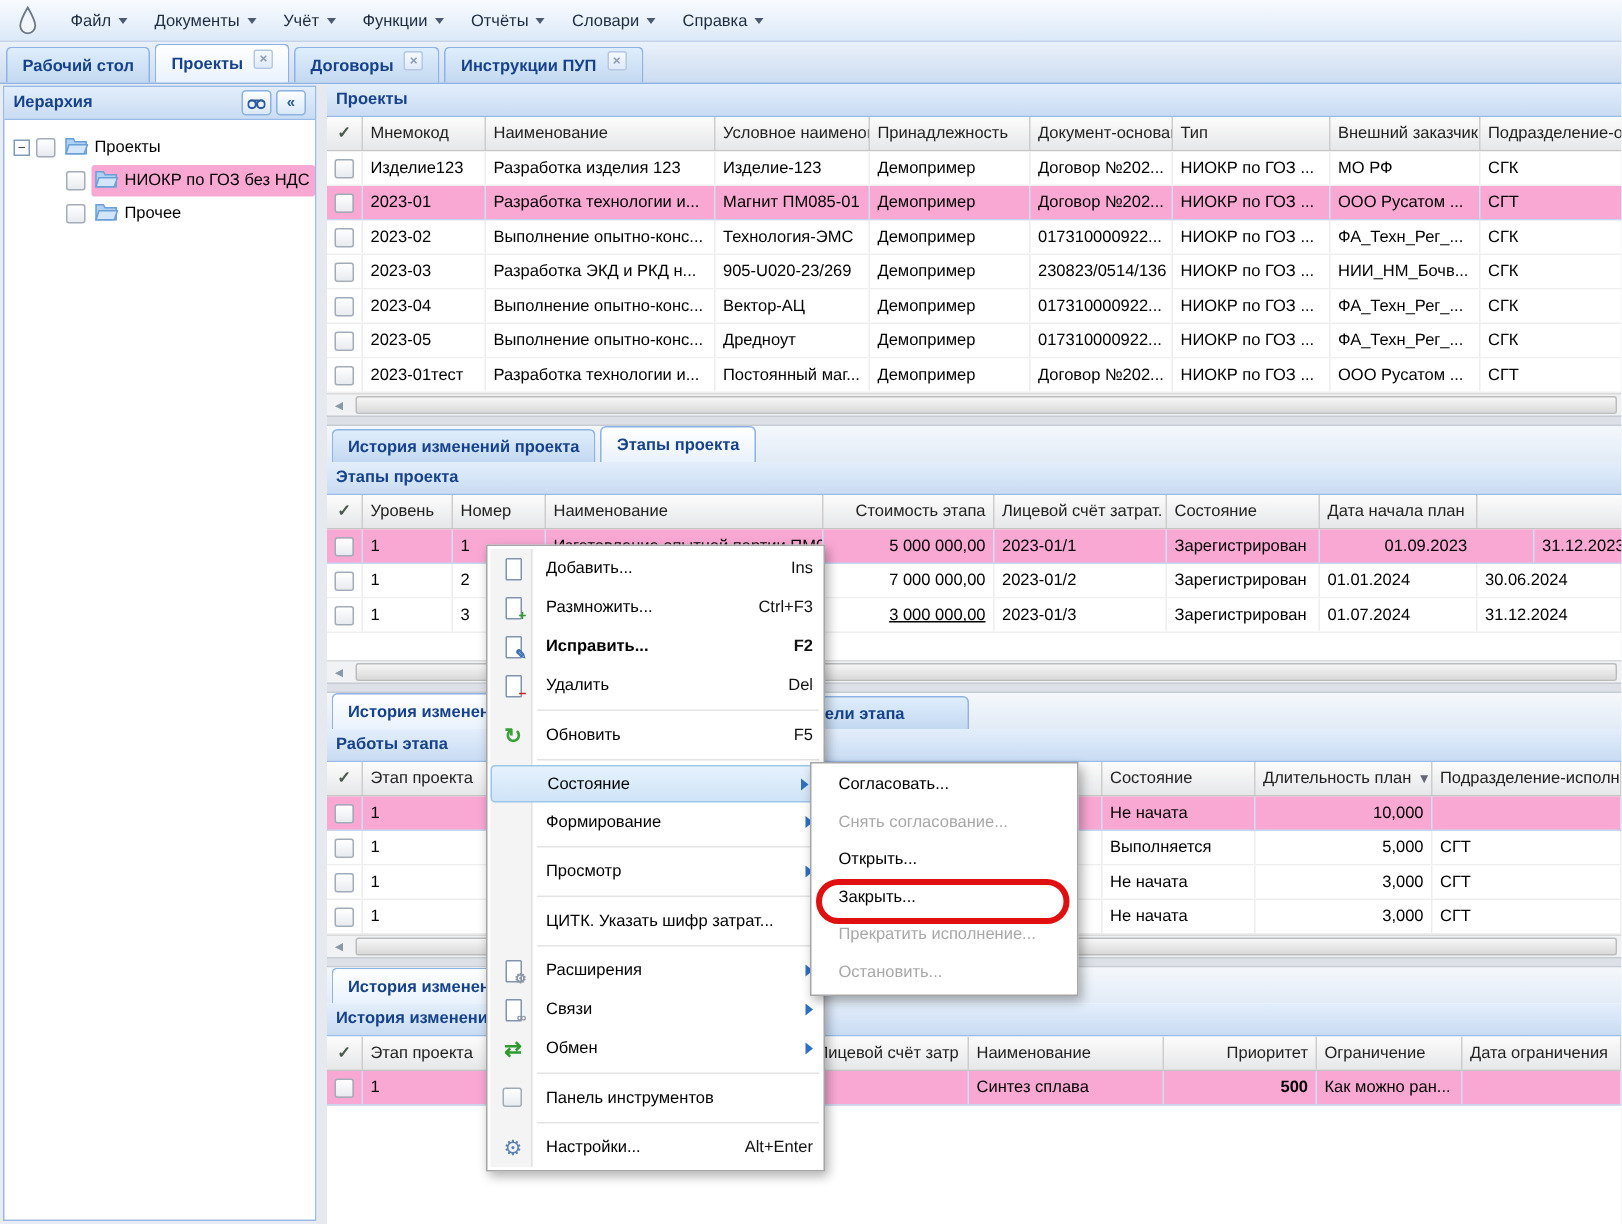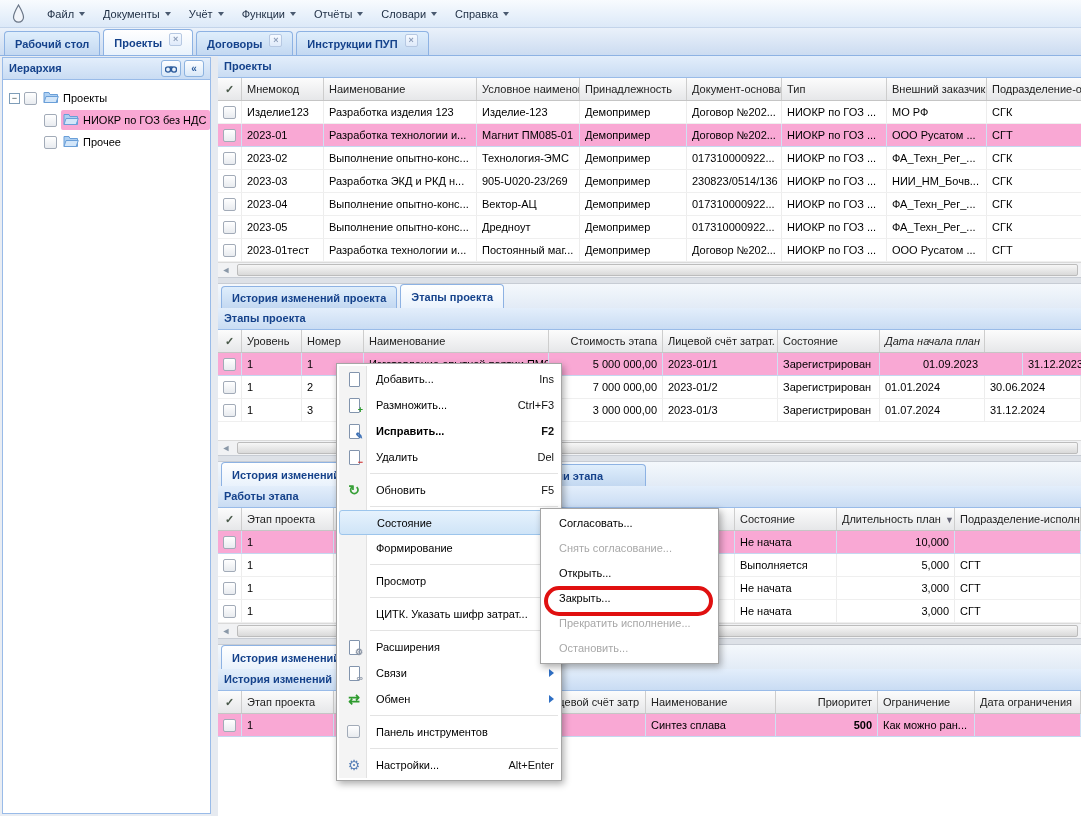--- a/index.html
+++ b/index.html
@@ -55,21 +55,21 @@
   
   .hsplit{height:7px;background:#dde1e7;border-top:1px solid #c7ccd4;border-bottom:1px solid #c7ccd4}
   .vsplit{position:absolute;left:211px;top:57px;width:7px;height:759px;background:#e6eaf0}
 
   
   .sectabs{height:24px;display:flex;align-items:flex-end;gap:3px;padding-left:3px;background:linear-gradient(#f4f8fc,#e2ebf6)}
   .sectabs .tab{height:22px;font-size:11px}
   .sectabs .tab.active{height:24px}
 
   
-  .ctx{position:absolute;left:336px;top:363px;width:226px;background:#fff;border:1px solid #a5a5a5;box-shadow:2px 3px 7px rgba(0,0,0,.32);padding:2px 0;z-index:40}
+  .ctx{position:absolute;left:324px;top:363px;width:226px;background:#fff;border:1px solid #a5a5a5;box-shadow:2px 3px 7px rgba(0,0,0,.32);padding:2px 0;z-index:40}
   .ctx::before{content:"";position:absolute;left:2px;top:2px;bottom:2px;width:27px;background:#f4f4f4;border-right:1px solid #e2e2e2}
   .ctx-item{position:relative;height:26px;display:flex;align-items:center;padding:0 7px 0 4px;cursor:default}
   .ctx-item.hl{background:linear-gradient(#e6f2fd,#cfe4f7);border:1px solid #9cc5ec;border-radius:3px;margin:0 2px;height:25px;padding-left:2px}
   .ctx-item.bold{font-weight:bold}
   .ctx-icon{width:26px;display:flex;justify-content:center;align-items:center;z-index:1;flex:none}
   .ctx-label{margin-left:9px;white-space:nowrap}
   .ctx-right{margin-left:auto;display:flex;align-items:center;gap:4px}
   .ctx-short{color:#111;white-space:nowrap}
   .ctx-arrow{width:0;height:0;border-top:4px solid transparent;border-bottom:4px solid transparent;border-left:5px solid #2f6fc4}
   .ctx-sep{height:7px;position:relative}
@@ -333,21 +333,21 @@
         <div class="g-colrow">
           <div class="g-hcell chkcell" style="width: 24px;">
             <span class="hcheck">✓</span>
           </div>
           <div class="g-hcell" style="width: 60px;"><span>Уровень</span></div>
           <div class="g-hcell" style="width: 62px;"><span>Номер</span></div>
           <div class="g-hcell" style="width: 185px;"><span>Наименование</span></div>
           <div class="g-hcell num" style="width: 114px;"><span>Стоимость этапа</span></div>
           <div class="g-hcell" style="width: 115px;"><span>Лицевой счёт затрат.</span></div>
           <div class="g-hcell" style="width: 102px;"><span>Состояние</span></div>
-          <div class="g-hcell" style="width: 105px; font-style: italic;"><span>Дата начала план</span></div>
+          <div class="g-hcell" style="width: 105px;"><span>Дата начала план</span></div>
           <div class="g-hcell" style="width: 96px; margin-top: 24px;"><span>Дата окончания п</span></div>
         </div>
         <div class="g-row sel">
           <div class="g-cell chkcell" style="width: 24px;">
             <span class="cbx"></span>
           </div>
           <div class="g-cell" style="width: 60px;">1</div>
           <div class="g-cell" style="width: 62px;">1</div>
           <div class="g-cell" style="width: 185px;">Изготовление опытной партии ПМ0...</div>
           <div class="g-cell num" style="width: 114px;">5 000 000,00</div>
@@ -369,21 +369,21 @@
           <div class="g-cell" style="width: 105px;">01.01.2024</div>
           <div class="g-cell" style="width: 96px;">30.06.2024</div>
         </div>
         <div class="g-row">
           <div class="g-cell chkcell" style="width: 24px;">
             <span class="cbx"></span>
           </div>
           <div class="g-cell" style="width: 60px;">1</div>
           <div class="g-cell" style="width: 62px;">3</div>
           <div class="g-cell" style="width: 185px;"></div>
-          <div class="g-cell num" style="width: 114px;">3 000 000,00</div>
+          <div class="g-cell num" style="width: 114px; text-decoration: underline;">3 000 000,00</div>
           <div class="g-cell" style="width: 115px;">2023-01/3</div>
           <div class="g-cell" style="width: 102px;">Зарегистрирован</div>
           <div class="g-cell" style="width: 105px;">01.07.2024</div>
           <div class="g-cell" style="width: 96px;">31.12.2024</div>
         </div>
       </div>
     <div style="height:18px;background:#fff"></div>
   </div>
   <div class="blk hscroll" style="top:384px">
       <span class="hs-arrow">◄</span>

